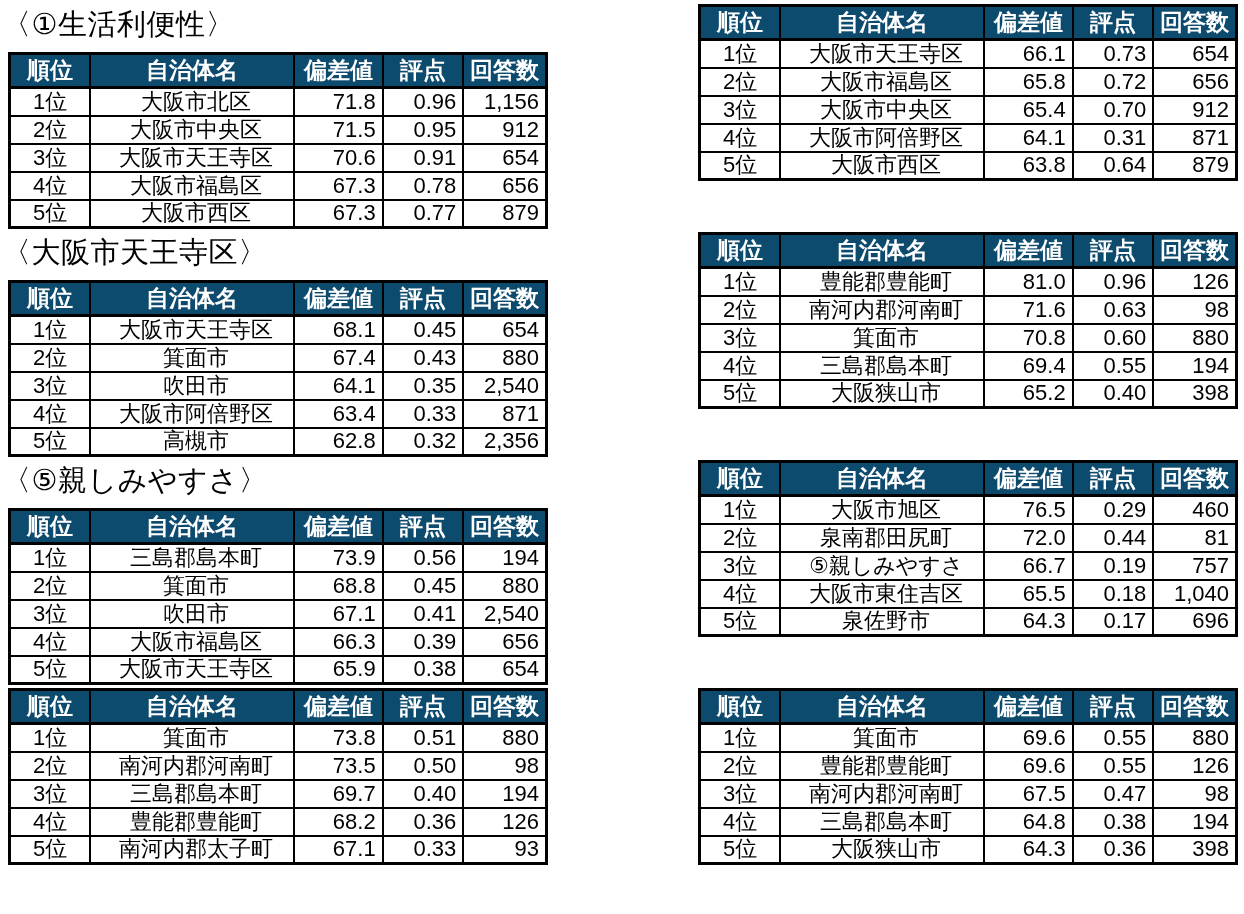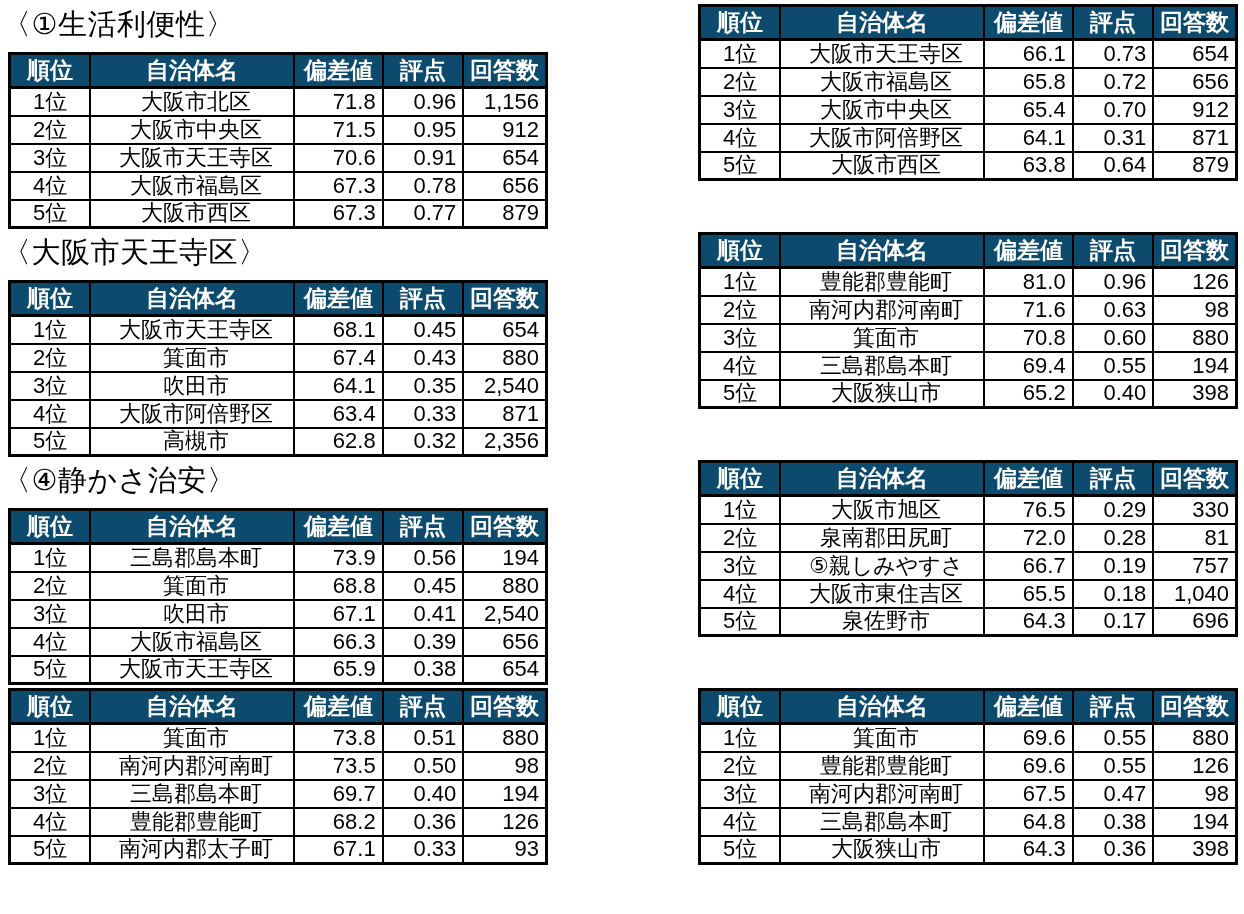--- a/index.html
+++ b/index.html
@@ -320,21 +320,21 @@
     <td class="name">大阪狭山市</td>
     <td class="num">65.2</td>
     <td class="num">0.40</td>
     <td class="num">398</td>
   </tr>
 </tbody>
     </table>
   </section>
 
   <section class="section">
-    <h2 class="title">〈④静かさ治安〉</h2>
+    <h2 class="title">〈⑤親しみやすさ〉</h2>
     <table class="rank-table">
       <colgroup>
         <col class="c-rank">
             <col class="c-name">
             <col class="c-dev">
             <col class="c-score">
             <col class="c-resp">
       </colgroup>
       <thead>
         <tr>
@@ -406,28 +406,28 @@
           <th>評点</th>
           <th>回答数</th>
         </tr>
       </thead>
       <tbody>
   <tr>
     <td class="rank">1位</td>
     <td class="name">大阪市旭区</td>
     <td class="num">76.5</td>
     <td class="num">0.29</td>
-    <td class="num">330</td>
+    <td class="num">460</td>
   </tr>
 
   <tr>
     <td class="rank">2位</td>
     <td class="name">泉南郡田尻町</td>
     <td class="num">72.0</td>
-    <td class="num">0.28</td>
+    <td class="num">0.44</td>
     <td class="num">81</td>
   </tr>
 
   <tr>
     <td class="rank">3位</td>
     <td class="name">⑤親しみやすさ</td>
     <td class="num">66.7</td>
     <td class="num">0.19</td>
     <td class="num">757</td>
   </tr>

